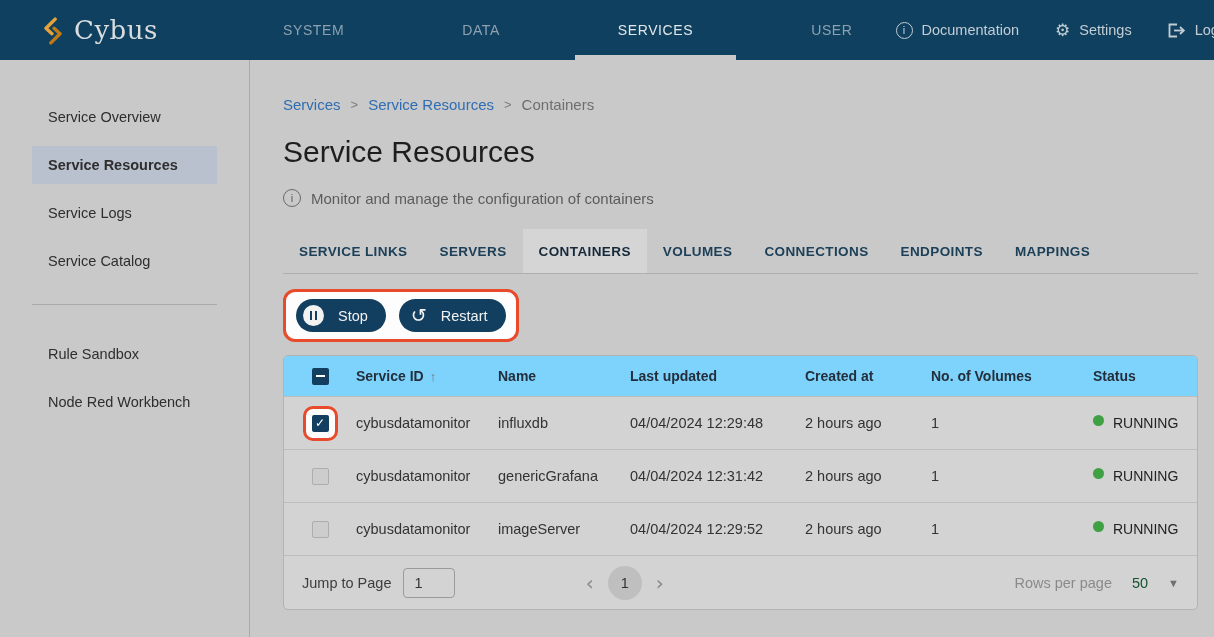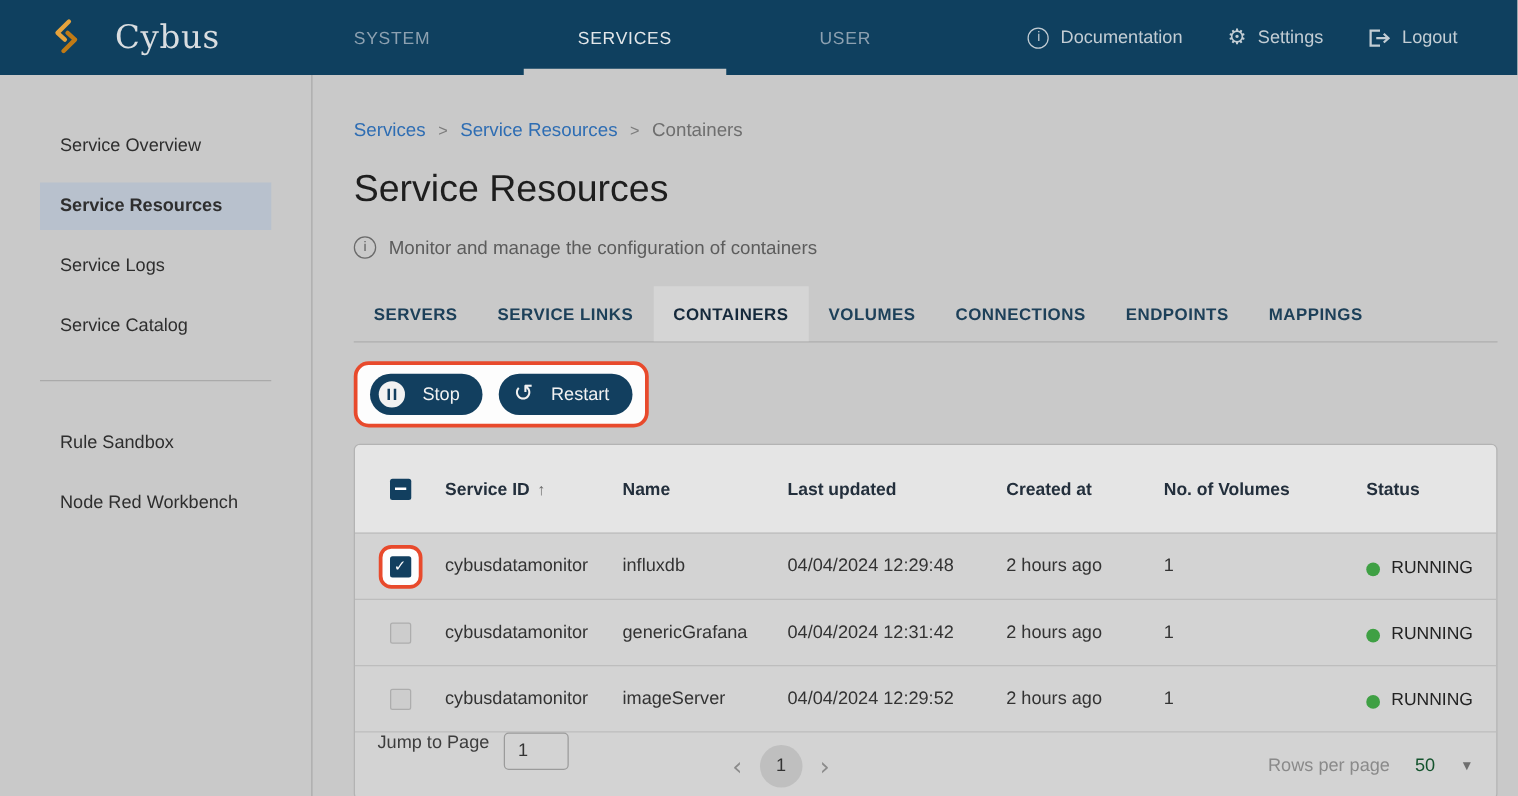--- a/index.html
+++ b/index.html
@@ -1,21 +1,21 @@
 <!DOCTYPE html>
 <html><head>
 <meta charset="utf-8">
 <style>
   * { margin:0; padding:0; box-sizing:border-box; }
   html,body { width:1214px; height:637px; overflow:hidden; }
   body { font-family:"Liberation Sans", sans-serif; background:#c9c9c9; color:#2b2b2b; }
 
   
   .navbar { position:relative; height:60px; background:#0f405f; display:flex; align-items:center; }
-  .brand { display:flex; align-items:flex-start; gap:28px; padding:0 24px 0 42px; min-width:240px; }
+  .brand { display:flex; align-items:flex-end; gap:10px; padding:0 24px 0 42px; min-width:240px; }
   .brand-icon { width:22px; height:28px; }
   .brand-name { font-family:"DejaVu Serif", serif; font-size:26px; color:#d9dde0; letter-spacing:0.5px; }
   .nav-items { display:flex; align-items:center; height:100%;gap:32px; }
   .nav-item { height:100%; display:flex; align-items:center; padding:0 43px; font-size:14px;
               letter-spacing:0.6px; color:#8da1b1; cursor:pointer; position:relative; }
   .nav-item.active { color:#e3e7ea; }
   .nav-item.active::after { content:""; position:absolute; left:0; right:0; bottom:0; height:5px; background:#c9c9c9; }
   .nav-actions { margin-left:auto; display:flex; align-items:center; gap:36px; padding-right:48px; }
   .nav-action { display:flex; align-items:center; gap:9px; color:#c3cdd4; font-size:14.5px; cursor:pointer; }
   .circle-i { display:inline-flex; width:17px; height:17px; border:1.5px solid currentColor; border-radius:50%;
@@ -53,37 +53,37 @@
               border:none; border-radius:17px; height:33px; padding:0 18px 0 7px; font-size:14.5px;
               font-family:"Liberation Sans", sans-serif; cursor:pointer; }
   .pause-circle { width:21px; height:21px; background:#f2f2f2; border-radius:50%;
                   display:inline-flex; align-items:center; justify-content:center; gap:2.5px; }
   .pause-circle i { display:block; width:2.5px; height:9px; background:#123f5f; }
   .restart-glyph { font-family:"DejaVu Sans", sans-serif; font-size:19px; line-height:1; margin-left:5px; }
 
   
   .card { margin-top:13px; width:915px; background:#d3d3d3; border:1px solid #b3b3b3; border-radius:5px; overflow:hidden; }
   .trow { display:grid; grid-template-columns:72px 142px 132px 175px 126px 162px 1fr; align-items:center; }
-  .thead { background:#e5e5e5; height:70px; font-weight:bold; font-size:14px; color:#232f3c; }
+  .thead { background:#7dd3fc; height:40px; font-weight:bold; font-size:14px; color:#232f3c; }
   .tbody-row { height:53px; border-top:1px solid #bdbdbd; font-size:14.5px; color:#333; }
   .cell-center { justify-self:center; }
   .sort-arrow { color:#6f6f6f; font-size:13px; margin-left:6px; font-weight:normal; }
 
   .cbx { width:17px; height:17px; border-radius:2px; display:inline-flex; align-items:center;
          justify-content:center; cursor:pointer; }
   .cbx.unchecked { background:#cdcdcd; border:1.5px solid #adadad; }
   .cbx.dark { background:#123f5f; color:#fff; font-size:12px; }
   .cbx.dark .dash { display:block; width:9px; height:2.5px; background:#fff; }
   .cbx-annotation { display:inline-flex; background:#fdfdfd; border:3.5px solid #e84a2c; border-radius:10px; padding:6px; }
 
-  .status-cell { display:flex; align-items:flex-end; gap:9px; font-size:14px; font-weight:500; color:#222; }
+  .status-cell { display:flex; align-items:flex-start; gap:9px; font-size:14px; font-weight:500; color:#222; }
   .status-dot { width:11px; height:11px; border-radius:50%; background:#3fa044; }
 
   
-  .tfoot { height:54px; border-top:1px solid #bdbdbd; display:flex; padding:0 18px; }
+  .tfoot { height:54px; border-top:1px solid #bdbdbd; display:flex; align-items:center; padding:0 18px; }
   .jump-label { font-size:14.5px; color:#3d3d3d; margin-right:12px; }
   .jump-input { width:52px; height:30px; border:1px solid #9b9b9b; border-radius:4px; background:transparent;
                 font-size:14.5px; color:#333; padding:0 10px; font-family:"Liberation Sans", sans-serif; }
   .pager { display:flex; align-items:center; gap:14px; margin:0 auto; transform:translateX(-30px); }
   .pg-chev { color:#8b8b8b; font-size:20px; cursor:pointer; font-family:"DejaVu Sans", sans-serif; }
   .pg-num { width:34px; height:34px; border-radius:50%; background:#bfbfbf; display:flex; align-items:center;
             justify-content:center; font-size:14.5px; color:#333; cursor:pointer; }
   .rpp { display:flex; align-items:center; gap:20px; margin-left:auto; }
   .rpp-label { color:#8a8a8a; font-size:14.5px; }
   .rpp-value { color:#14532d; font-size:14.5px; }
@@ -95,20 +95,21 @@
 <header class="navbar">
   <div class="brand">
     <svg class="brand-icon" viewBox="0 0 20 26" fill="none">
       <polyline points="12,2 3.5,10.5 9,15.5" stroke="#e6a33c" stroke-width="3.2" stroke-linecap="round" stroke-linejoin="round"></polyline>
       <polyline points="8,24 16.5,15.5 11,10.5" stroke="#c07a15" stroke-width="3.2" stroke-linecap="round" stroke-linejoin="round"></polyline>
     </svg>
     <span class="brand-name">Cybus</span>
   </div>
   <nav class="nav-items">
     <div class="nav-item">SYSTEM</div>
+    <div class="nav-item">DATA</div>
     <div class="nav-item active">SERVICES</div>
     <div class="nav-item">USER</div>
   </nav>
   <div class="nav-actions">
     <div class="nav-action">
       <span class="circle-i">i</span>
       <span>Documentation</span>
     </div>
     <div class="nav-action">
       <span class="gear">⚙</span>
@@ -148,22 +149,22 @@
     </div>
 
     <h1 class="page-title">Service Resources</h1>
 
     <div class="subtitle">
       <span class="circle-i">i</span>
       <span>Monitor and manage the configuration of containers</span>
     </div>
 
     <div class="tabs">
+      <div class="tab">SERVICE LINKS</div>
       <div class="tab">SERVERS</div>
-      <div class="tab">SERVICE LINKS</div>
       <div class="tab active">CONTAINERS</div>
       <div class="tab">VOLUMES</div>
       <div class="tab">CONNECTIONS</div>
       <div class="tab">ENDPOINTS</div>
       <div class="tab">MAPPINGS</div>
     </div>
 
     <div class="toolbar-wrap">
       <div class="annotation-box">
         <button class="pill-btn">

